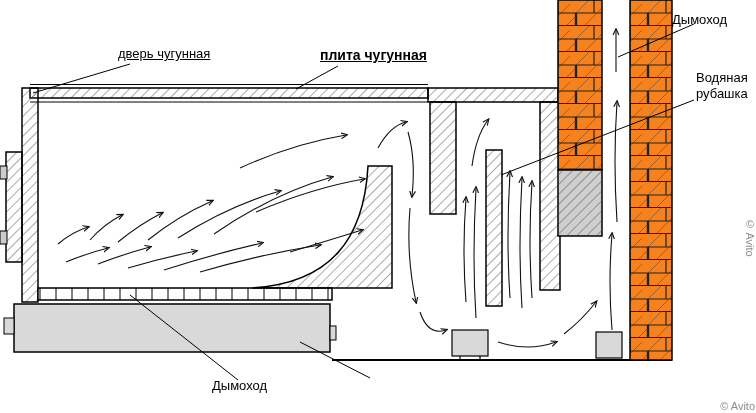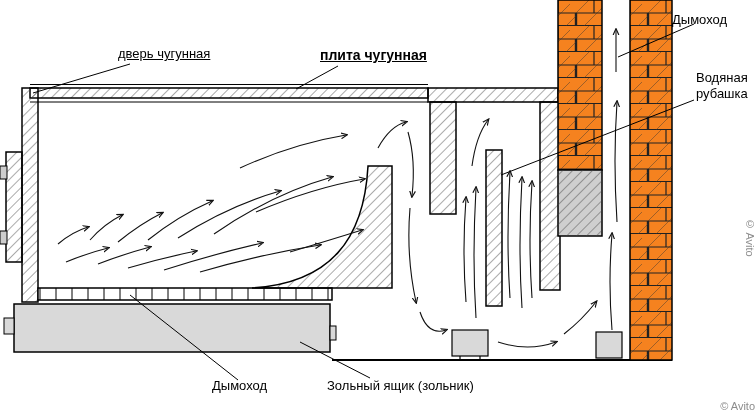--- a/index.html
+++ b/index.html
@@ -138,17 +138,16 @@
   <div class="label underline" style="left:118px;top:46px;">дверь чугунная</div>
 
   <div class="label underline bold-italic" style="left:320px;top:47px;">плита чугунная</div>
 
   <div class="label" style="left:672px;top:12px;">Дымоход</div>
 
   <div class="label wrap" style="left:696px;top:70px;">Водяная рубашка</div>
 
   <div class="label" style="left:212px;top:378px;">Дымоход</div>
 
-  <div class="label" style="left:327px;top:378px;">Зольный ящик (зольник)</div>
 
   <div class="watermark corner">© Avito</div>
   <div class="watermark side">© Avito</div>
 </div>
 
 </body></html>

